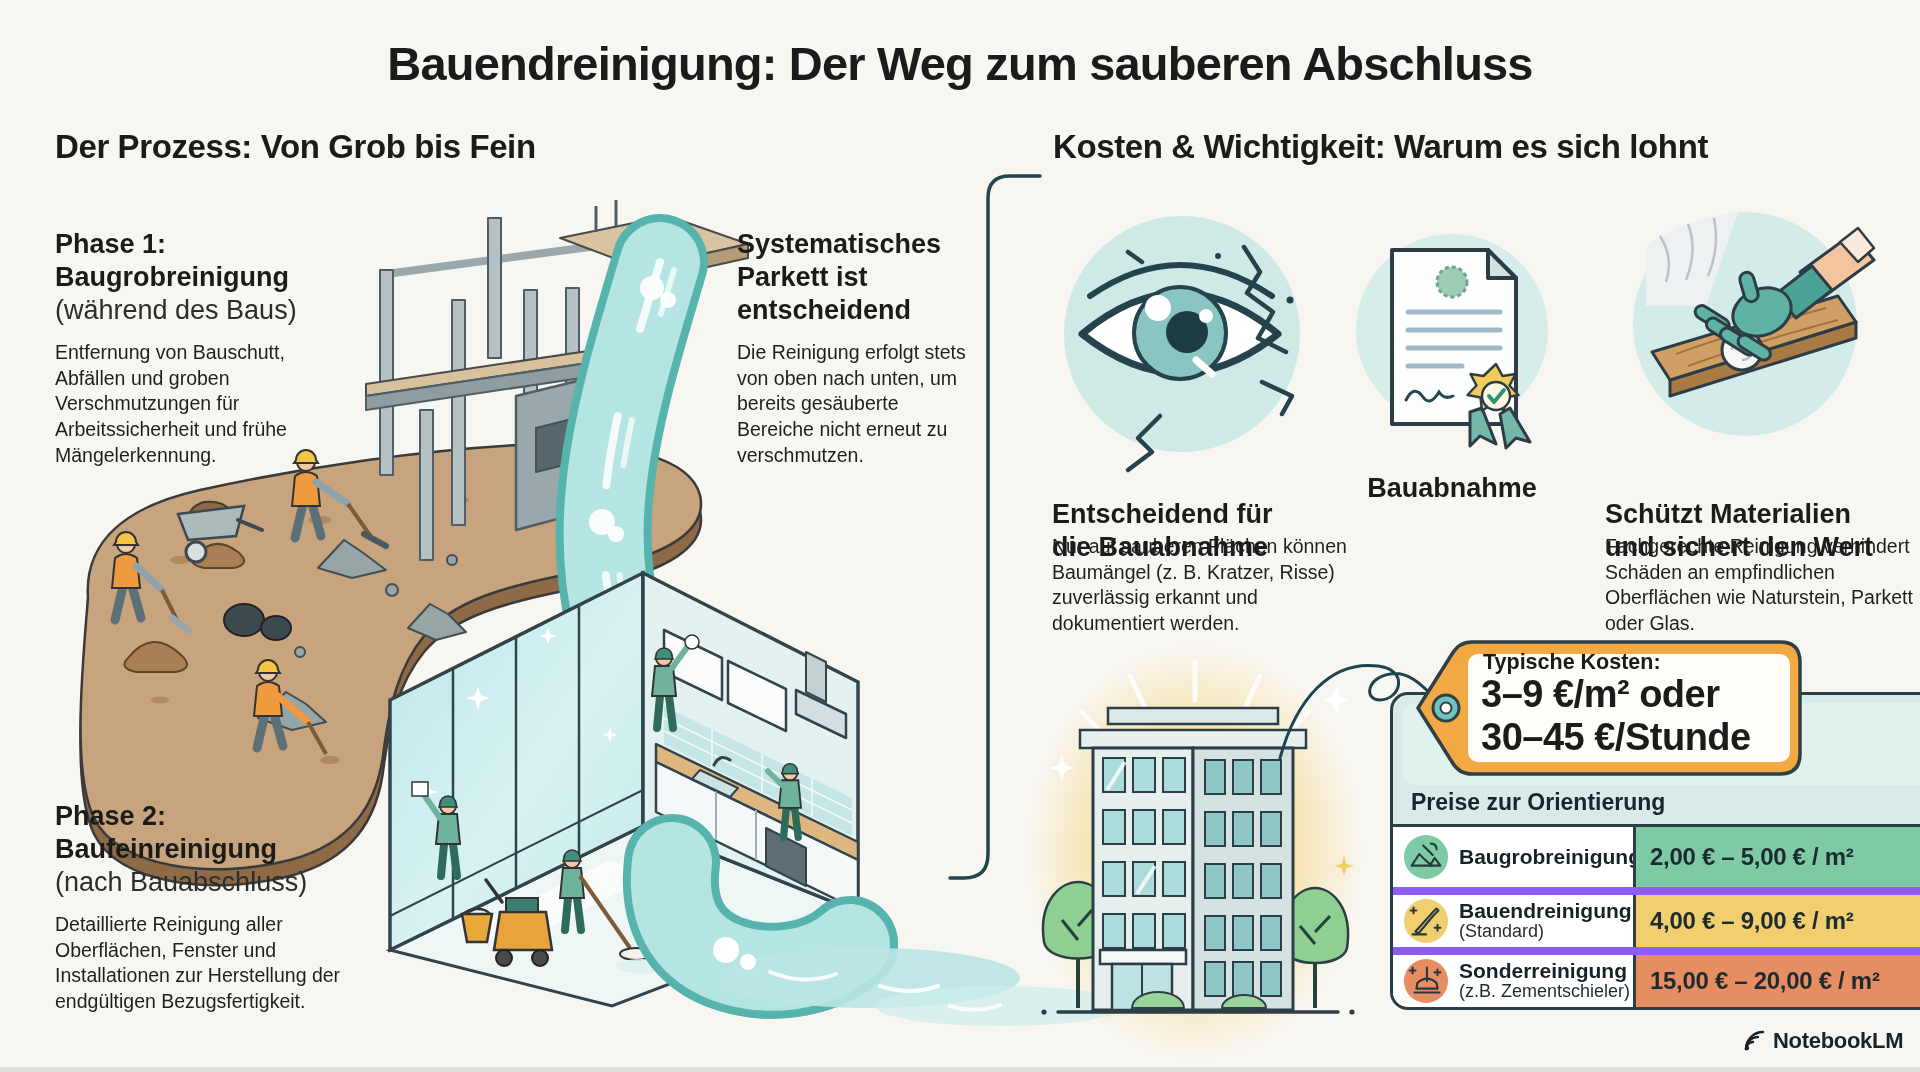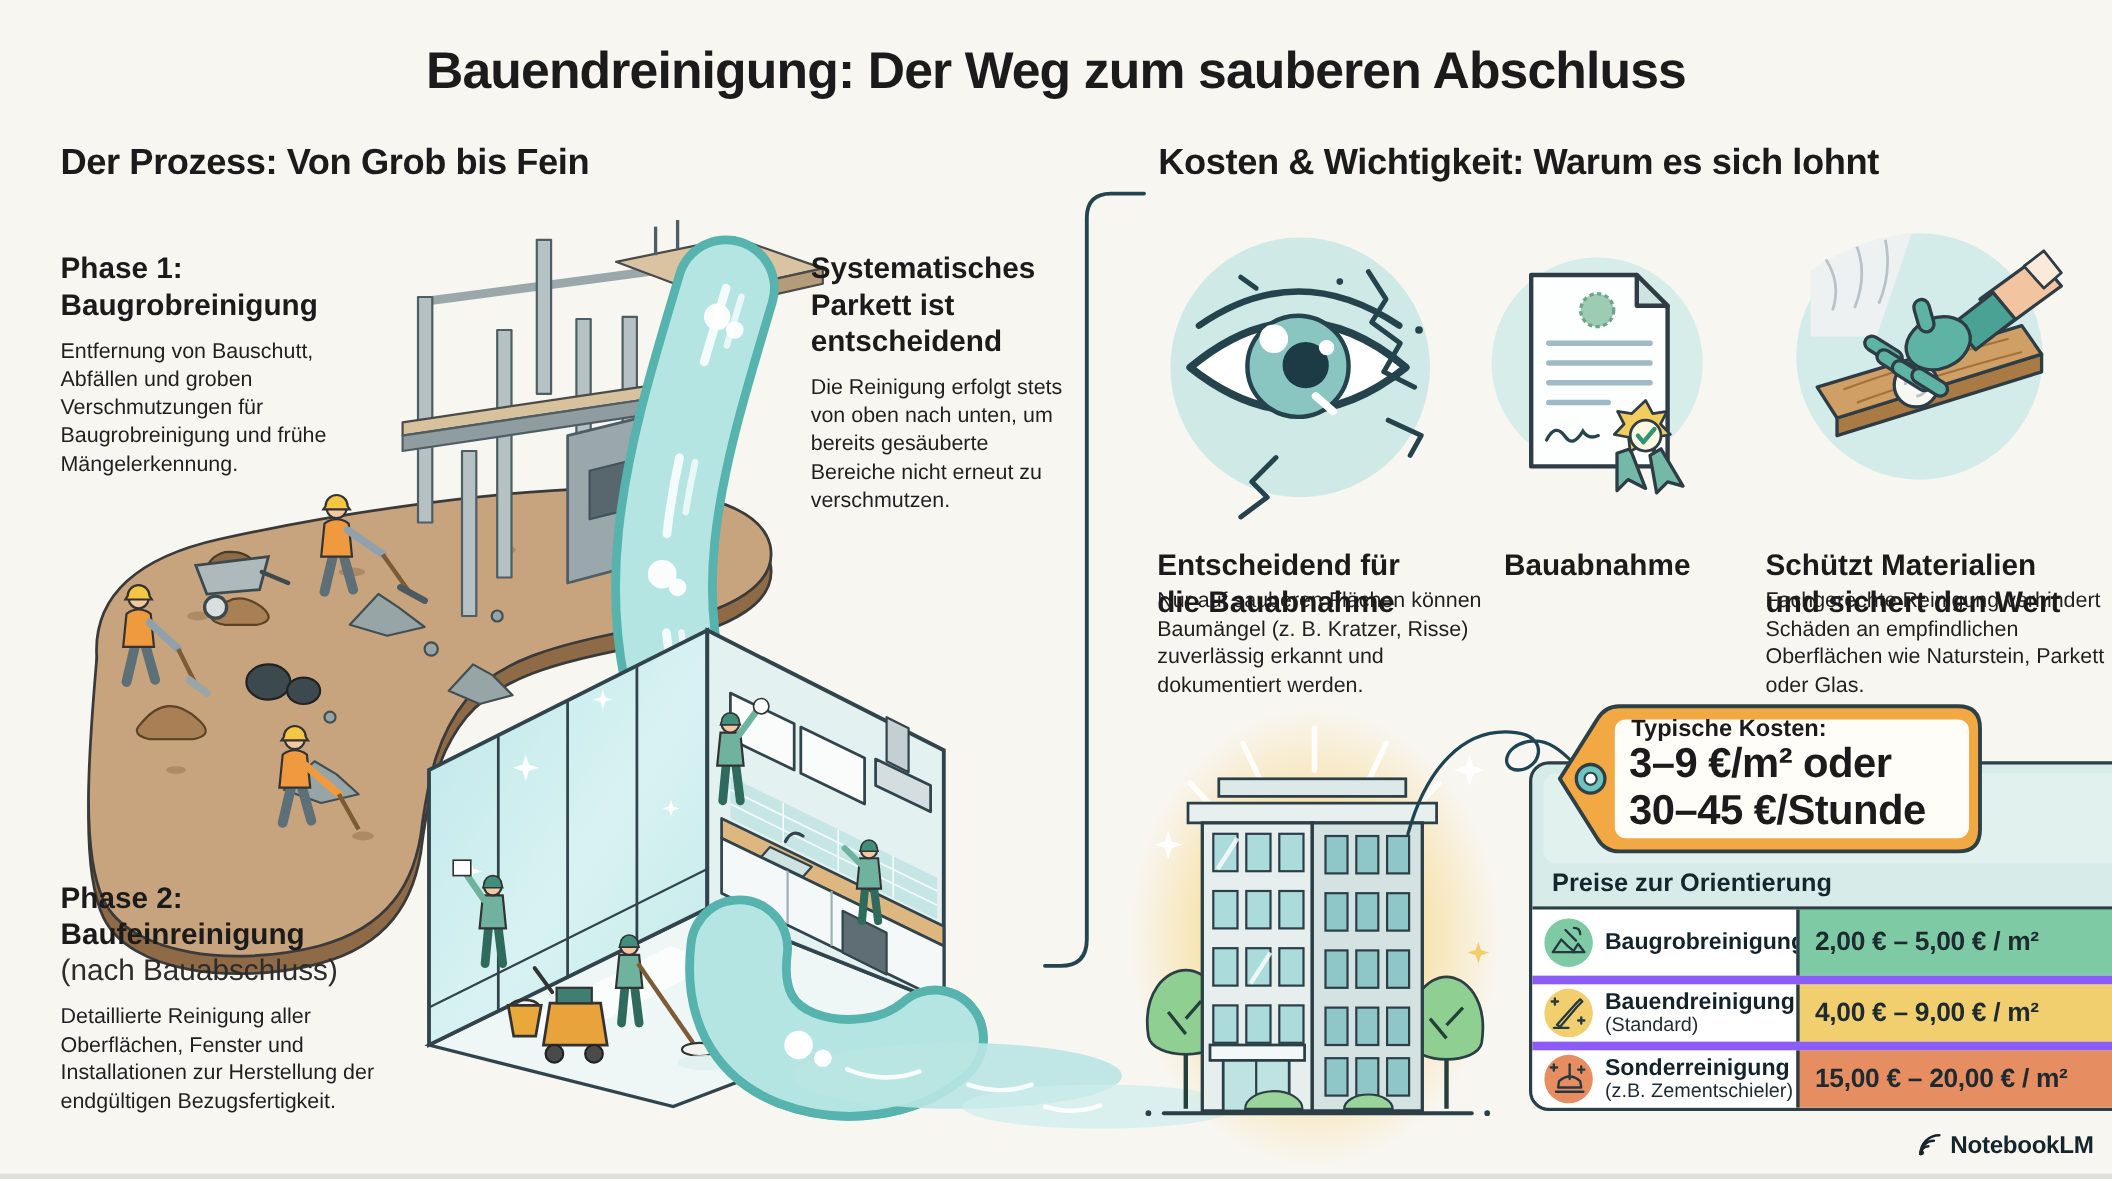--- a/index.html
+++ b/index.html
@@ -25,21 +25,21 @@
   #phase1 .block-body { width:302px; }
   #systematic { left:737px; top:228px; width:252px; }
   #systematic .block-body { width:242px; }
   #phase2 { left:55px; top:800px; width:345px; }
   #phase2 .block-body { width:335px; }
 
   .benefit-title { font-size:27px; font-weight:700; line-height:1.22;margin-top:36px; }
   .benefit-body { font-size:19.5px; line-height:1.32; color:#1f1f1f; }
   #b0-title { left:1052px; top:462px; width:250px; }
   #b0-body  { left:1052px; top:534px; width:298px; }
-  #b1-title { left:1348px; top:462px; width:208px; text-align:center; }
+  #b1-title { left:1348px; top:436px; width:208px; text-align:center; }
   #b2-title { left:1605px; top:462px; width:285px; }
   #b2-body  { left:1605px; top:534px; width:330px; }
 
   
   #tag-label { left:1483px; top:650px; font-size:21.5px; font-weight:700; }
   #tag-line1 { left:1481px; top:673px; font-size:38px; font-weight:700; letter-spacing:-0.5px; }
   #tag-line2 { left:1481px; top:716px; font-size:38px; font-weight:700; letter-spacing:-0.5px; }
 
   
   #price-table { left:1390px; top:692px; width:622px; height:318px;
@@ -434,22 +434,23 @@
 
   <h1 class="txt main-title">Bauendreinigung: Der Weg zum sauberen Abschluss</h1>
 
   <div class="txt sec-head" id="head-left">Der Prozess: Von Grob bis Fein</div>
   <div class="txt sec-head" id="head-right">Kosten &amp; Wichtigkeit: Warum es sich lohnt</div>
 
   <div class="txt" id="phase1">
     <div class="block-title">
       <div>Phase 1:</div>
       <div>Baugrobreinigung</div>
+      <div class="light">(während des Baus)</div>
     </div>
-    <div class="block-body">Entfernung von Bauschutt, Abfällen und groben Verschmutzungen für Baugrobreinigung und frühe Mängelerkennung.</div>
+    <div class="block-body">Entfernung von Bauschutt, Abfällen und groben Verschmutzungen für Arbeitssicherheit und frühe Mängelerkennung.</div>
   </div>
 
   <div class="txt" id="systematic">
     <div class="block-title">Systematisches Parkett ist entscheidend</div>
     <div class="block-body">Die Reinigung erfolgt stets von oben nach unten, um bereits gesäuberte Bereiche nicht erneut zu verschmutzen.</div>
   </div>
 
   <div class="txt" id="phase2">
     <div class="block-title">
       <div>Phase 2:</div>

